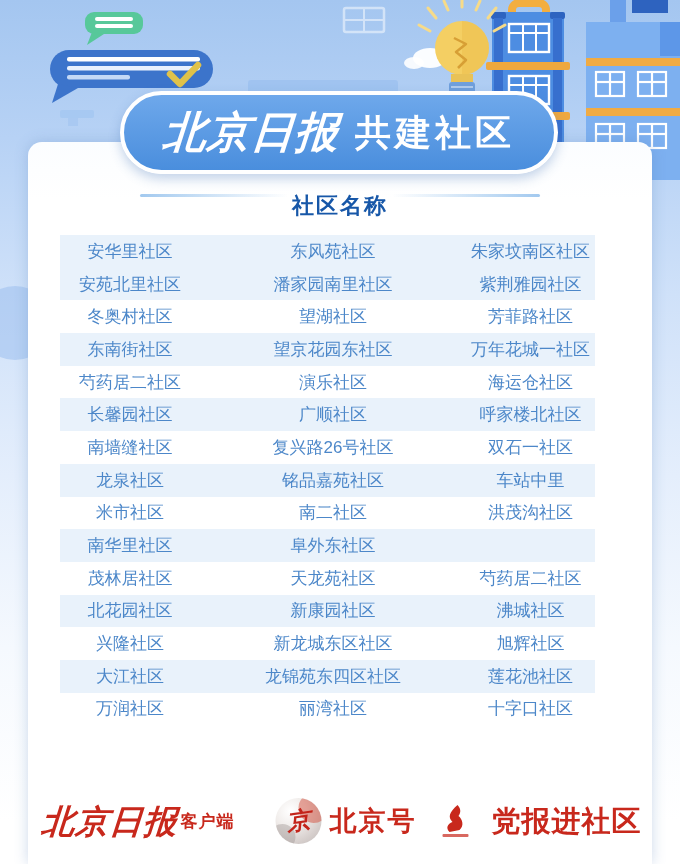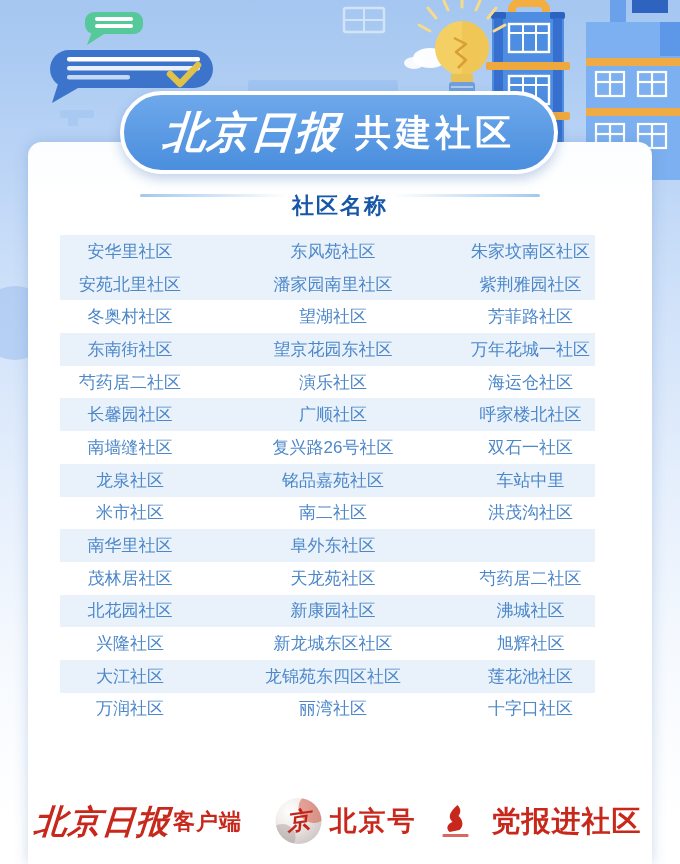--- a/index.html
+++ b/index.html
@@ -35,21 +35,21 @@
   .trow.even{background:#ffffff;}
   .tcell{text-align:center;font-size:17px;font-weight:500;color:#4c87c9;white-space:nowrap;line-height:1;}
   
   .footer{position:absolute;top:636px;left:0;width:100%;height:86px;}
   .flogo{position:absolute;top:50%;transform:translate(-50%,-50%);display:flex;align-items:center;white-space:nowrap;}
   .flogo.l1{left:110px;}
   .flogo.l2{left:318px;}
   .flogo.l3{left:514px;gap:17px;}
   .cal{font-family:"DejaVu Serif",serif;font-style:italic;font-weight:bold;font-size:33px;
     color:#c8281c;letter-spacing:1px;line-height:1;transform:skewX(-4deg);}
-  .suf{font-size:22px;font-weight:800;color:#c8281c;margin-left:3px;letter-spacing:1px;line-height:1;}
+  .suf{font-size:17px;font-weight:800;color:#c8281c;margin-left:3px;letter-spacing:1px;line-height:1;}
   .sphere{width:46px;height:46px;border-radius:50%;position:relative;overflow:hidden;flex:0 0 auto;
     background:radial-gradient(circle at 32% 28%,#ffffff 0%,#f1edeb 35%,#dad3d1 65%,#bfb7b5 100%);
     display:flex;align-items:center;justify-content:center;}
   .sphere::before{content:"";position:absolute;width:30px;height:30px;right:-7px;top:-5px;
     background:#d4503e;border-radius:50%;opacity:.5;}
   .sphere::after{content:"";position:absolute;width:26px;height:26px;left:-6px;bottom:-6px;
     background:#a49c9a;border-radius:50%;opacity:.45;}
   .jing{font-family:"DejaVu Serif",serif;font-style:italic;font-weight:bold;font-size:24px;
     color:#c3241a;transform:rotate(-8deg);position:relative;z-index:2;line-height:1;}
   .serif-red{font-family:Liberation Sans, sans-serif;font-weight:bold;color:#c8281c;line-height:1;}

